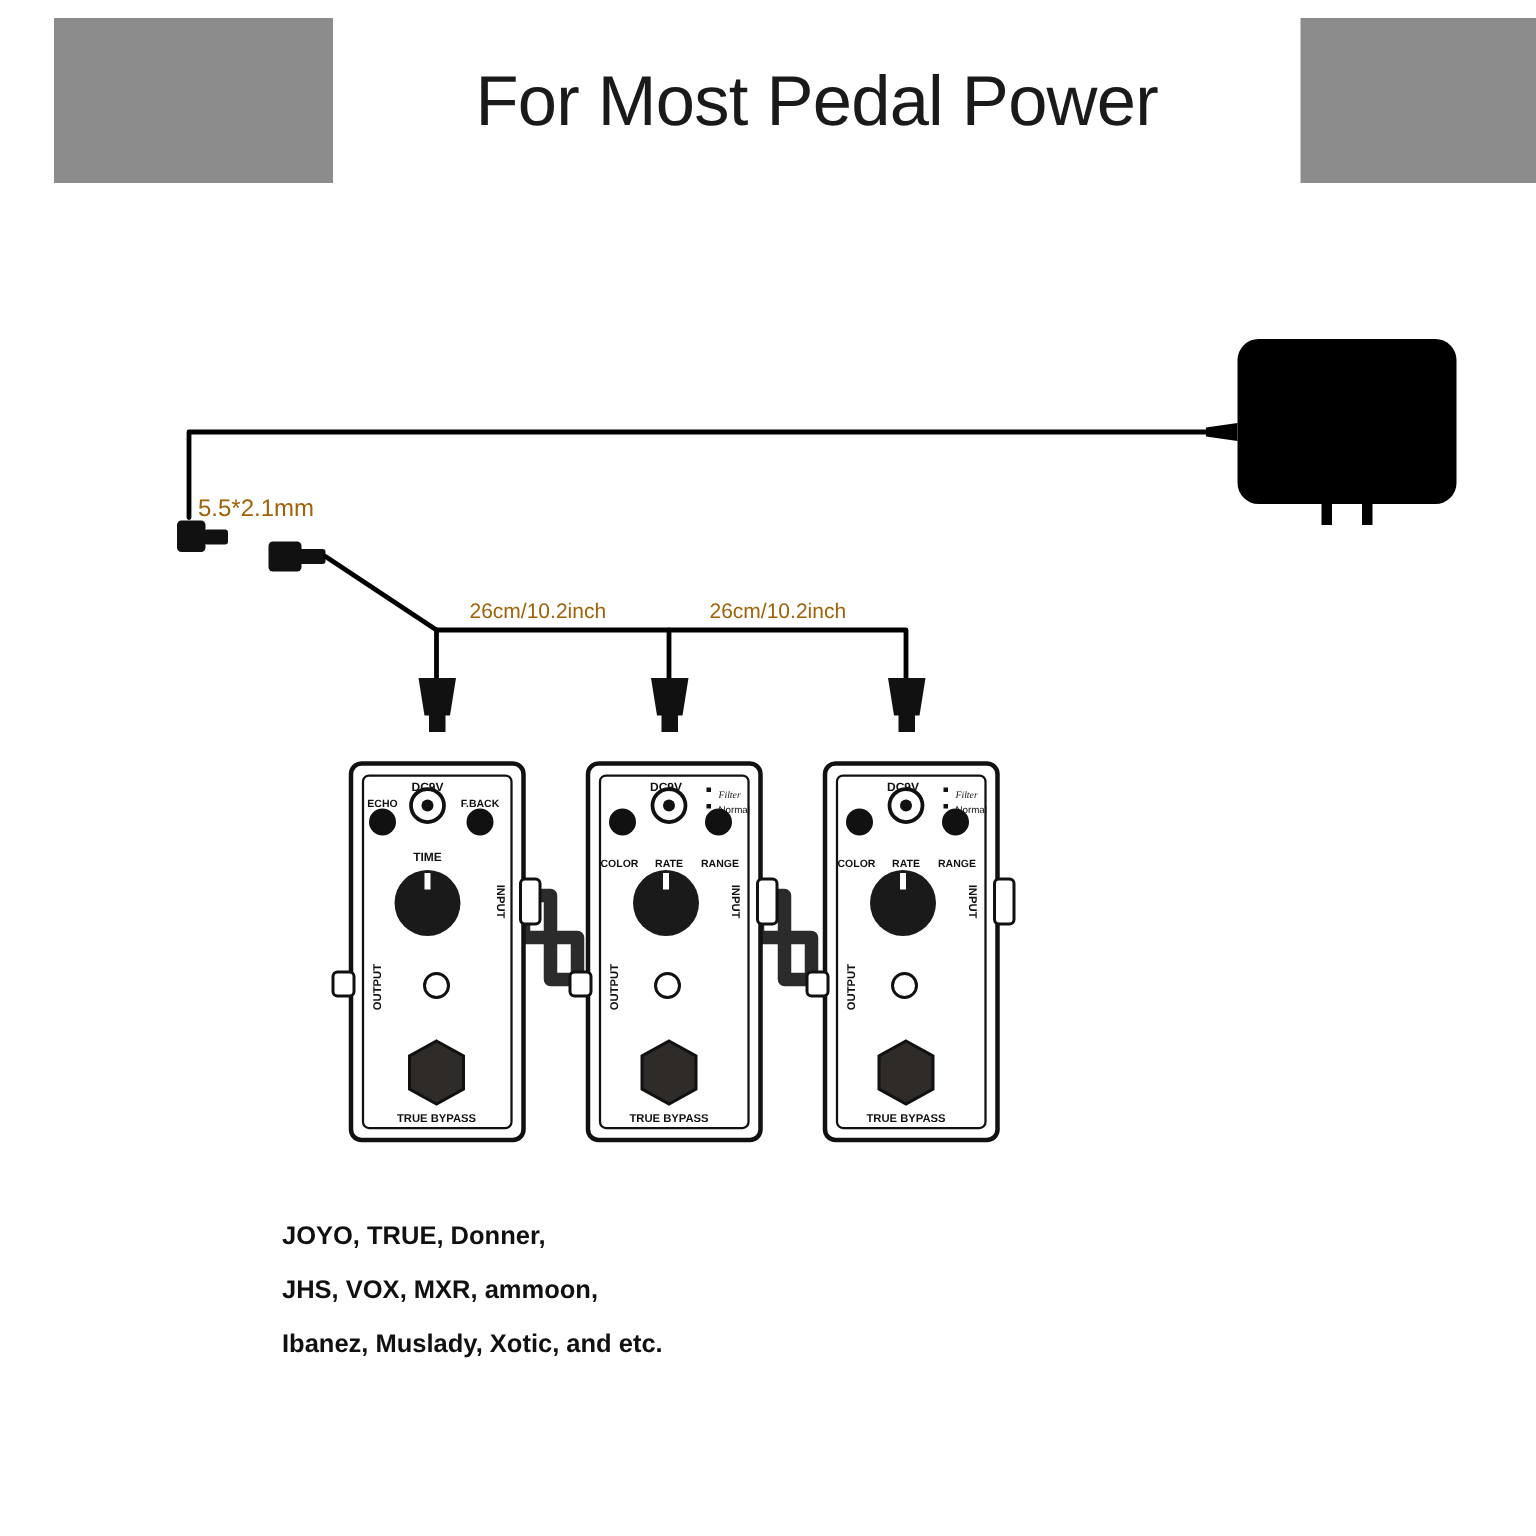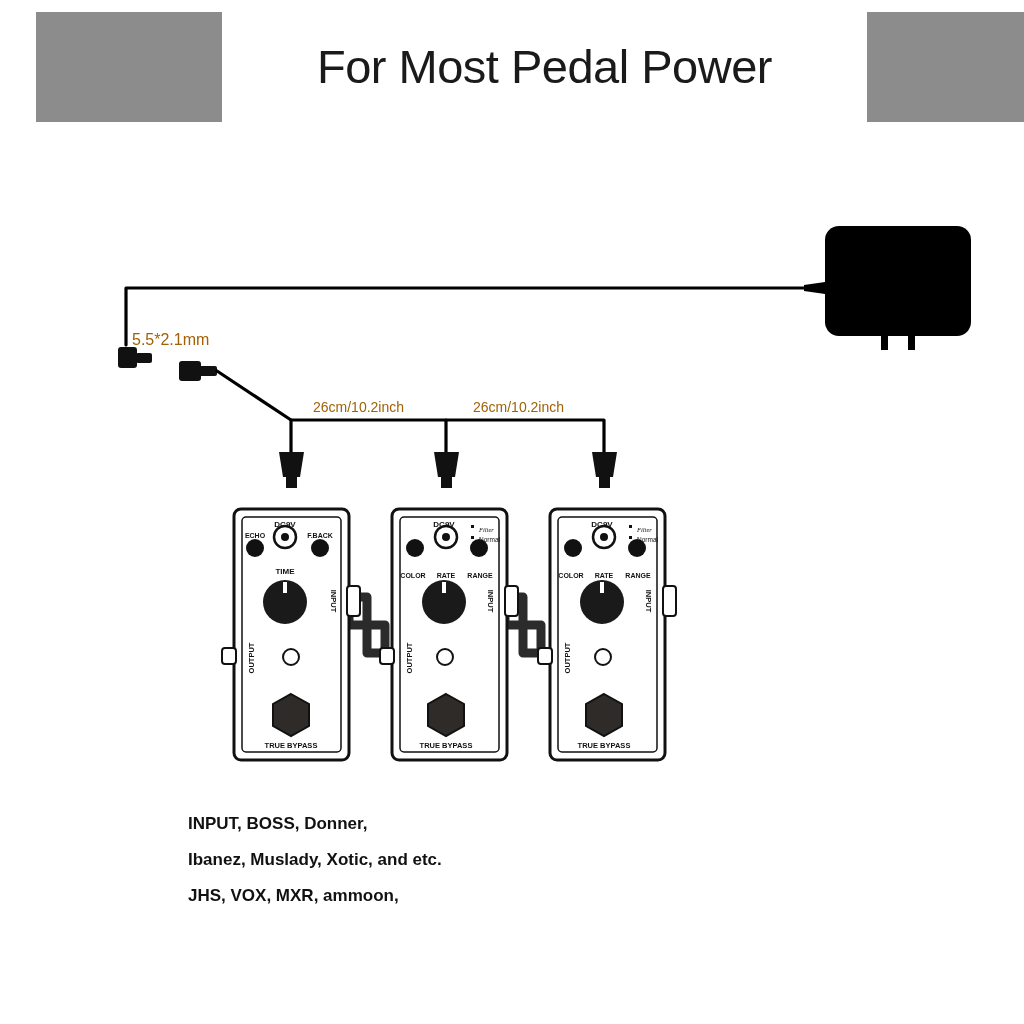--- a/index.html
+++ b/index.html
@@ -224,18 +224,18 @@
       <text x="610" y="601" font-family="Liberation Sans, sans-serif" font-size="7.5" font-weight="bold" text-anchor="middle" fill="#111111" transform="rotate(90 610 601)">INPUT</text>
     </g>
 
   </svg>
 
   <div class="label lbl-plug">5.5*2.1mm</div>
   <div class="label lbl-len1">26cm/10.2inch</div>
   <div class="label lbl-len2">26cm/10.2inch</div>
 
   <div class="brandlist">
-    <div>INPUT, BOSS, Donner,</div>
+    <div>JOYO, TRUE, Donner,</div>
+    <div>JHS, VOX, MXR, ammoon,</div>
     <div>Ibanez, Muslady, Xotic, and etc.</div>
-    <div>JHS, VOX, MXR, ammoon,</div>
   </div>
 
 </div>
 
 </body></html>

